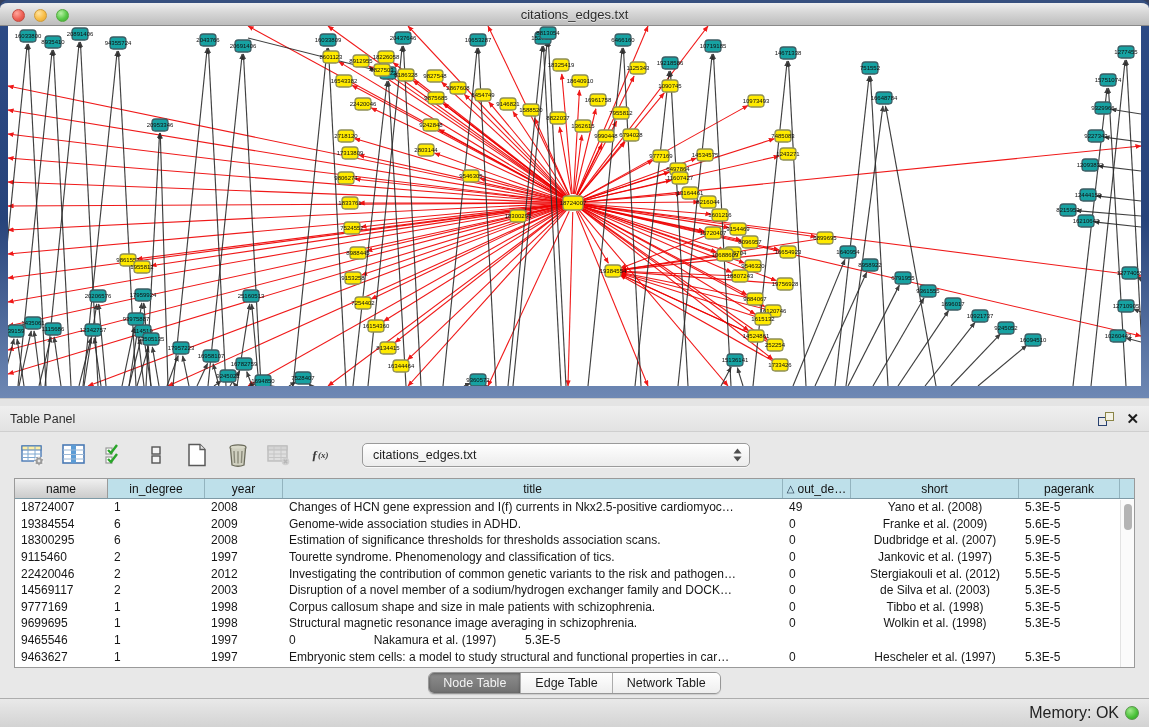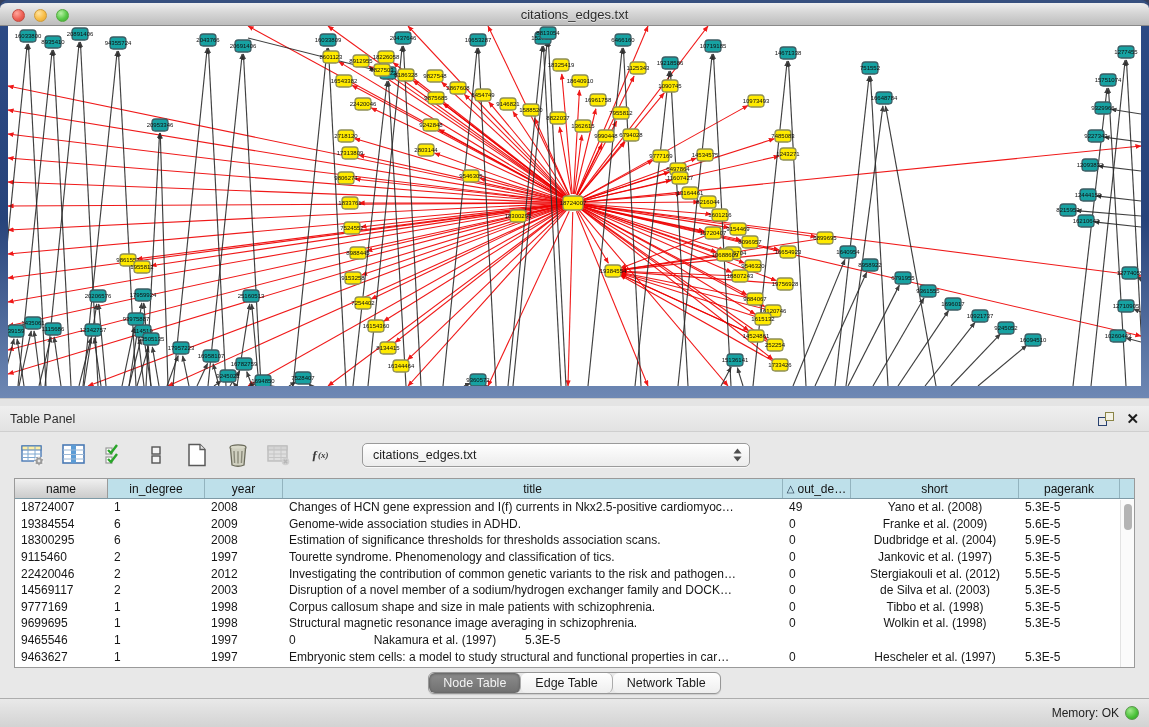--- a/index.html
+++ b/index.html
@@ -67,29 +67,29 @@
   .td { font-size:12px; color:#161616; padding-left:6px; overflow:hidden; white-space:nowrap;
         text-overflow:clip; height:100%; display:flex; align-items:center; }
   .td.center { justify-content:center; padding-left:0; }
   .vscroll { position:absolute; top:21px; right:0; bottom:0; width:14px; background:#fbfbfb; border-left:1px solid #e3e3e3; }
   .vthumb { position:absolute; top:4px; left:2.5px; width:8px; height:26px; border-radius:5px; background:#b4b4b4; }
 
   .tabsbar { height:30px; display:flex; align-items:center; justify-content:center; }
   .seg { display:flex; border:1px solid #979797; border-radius:6px; overflow:hidden; height:22px;
          box-shadow:0 1px 1px rgba(0,0,0,.12); }
   .seg-btn { font-size:12.5px; padding:0 14px; display:flex; align-items:center;
-             background:linear-gradient(#ffffff,#eeeeee); color:#1c1c1c; border-right:1px solid #ababab;border-radius:6px; }
+             background:linear-gradient(#ffffff,#eeeeee); color:#1c1c1c; border-right:1px solid #ababab; }
   .seg-btn:last-child { border-right:none; }
   .seg-btn.sel { background:linear-gradient(#8d8d8d,#707070); color:#f3f3f3;
                  box-shadow:inset 0 1px 3px rgba(0,0,0,.35); }
 
   
   .statusbar { height:29px; background:linear-gradient(#e9e9e9,#d3d3d3); border-top:1px solid #adadad;
                display:flex; align-items:center; justify-content:flex-end; padding-right:10px; gap:6px; }
-  .mem-label { font-size:12px; color:#222; }
+  .mem-label { font-size:16px; color:#222; }
   .mem-dot { width:14px; height:14px; border-radius:50%; border:1px solid #57954a;
              background:radial-gradient(circle at 35% 30%,#9fe88a,#47c036 60%,#2f9e23); }
 </style>
 </head>
 <body>
 
 <div class="net-window">
   <div class="titlebar">
     <div class="traffic">
       <span class="tl-close"></span>
@@ -689,21 +689,21 @@
           <div class="td" style="width: 68px;">0</div>
           <div class="td center" style="width: 168px;">Franke et al. (2009)</div>
           <div class="td" style="width: 101px;">5.6E-5</div>
         </div>
         <div class="trow">
           <div class="td" style="width: 93px;">18300295</div>
           <div class="td" style="width: 97px;">6</div>
           <div class="td" style="width: 78px;">2008</div>
           <div class="td" style="width: 500px;">Estimation of significance thresholds for thresholds association scans.</div>
           <div class="td" style="width: 68px;">0</div>
-          <div class="td center" style="width: 168px;">Dudbridge et al. (2004)</div>
+          <div class="td center" style="width: 168px;">Dudbridge et al. (2007)</div>
           <div class="td" style="width: 101px;">5.9E-5</div>
         </div>
         <div class="trow">
           <div class="td" style="width: 93px;">9115460</div>
           <div class="td" style="width: 97px;">2</div>
           <div class="td" style="width: 78px;">1997</div>
           <div class="td" style="width: 500px;">Tourette syndrome. Phenomenology and classification of tics.</div>
           <div class="td" style="width: 68px;">0</div>
           <div class="td center" style="width: 168px;">Jankovic et al. (1997)</div>
           <div class="td" style="width: 101px;">5.3E-5</div>

